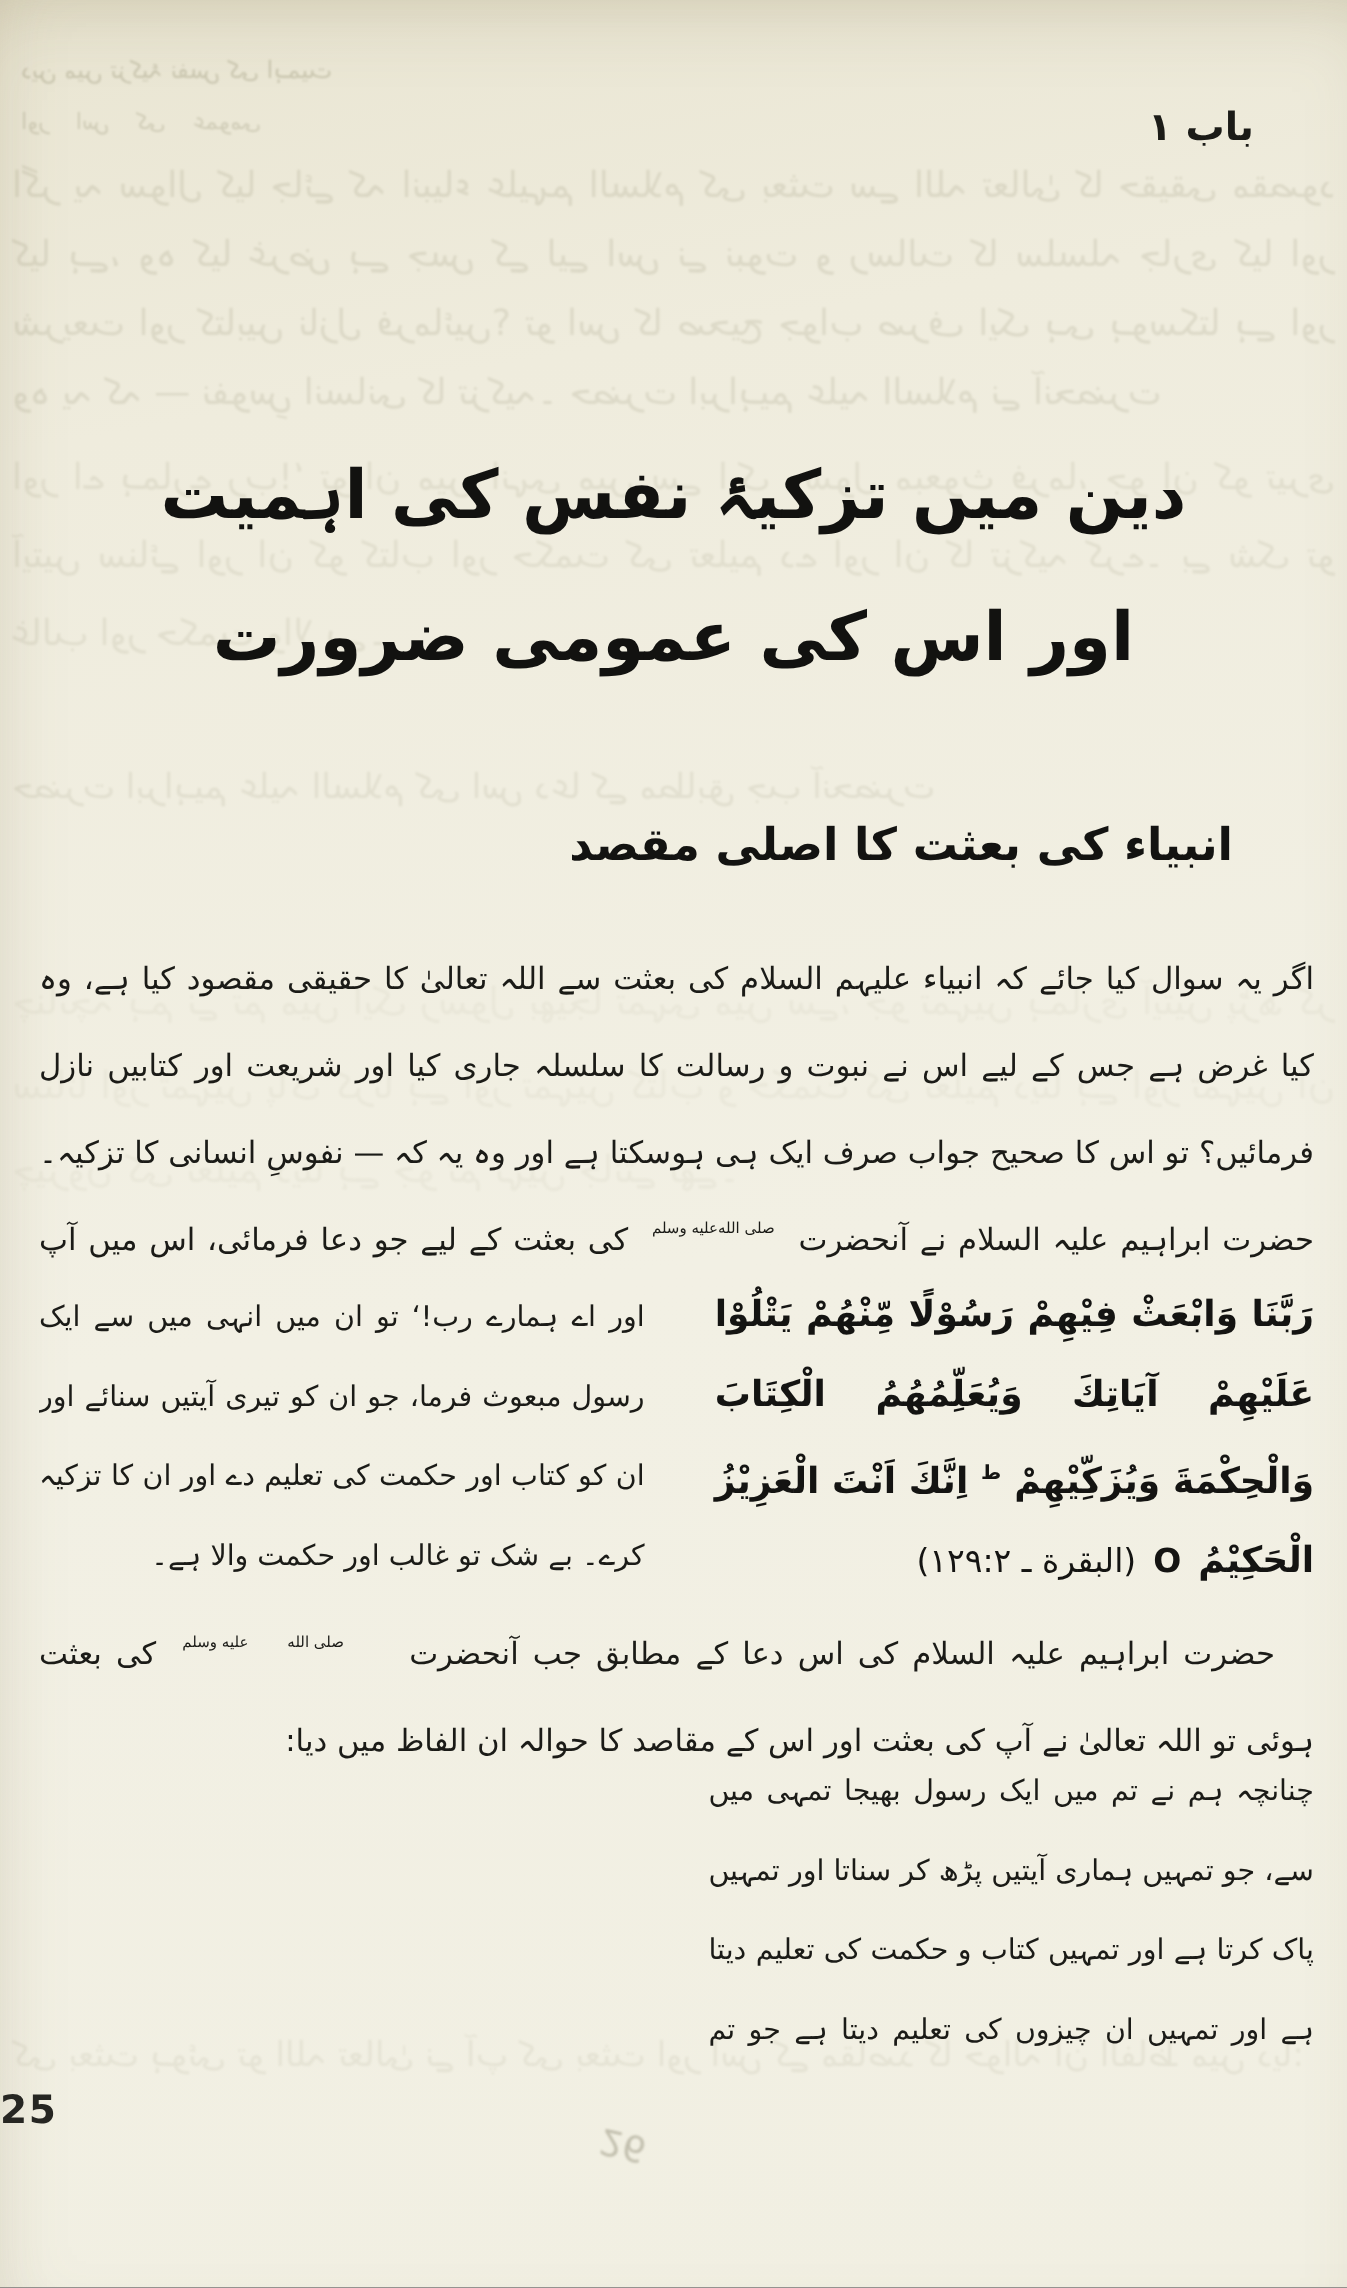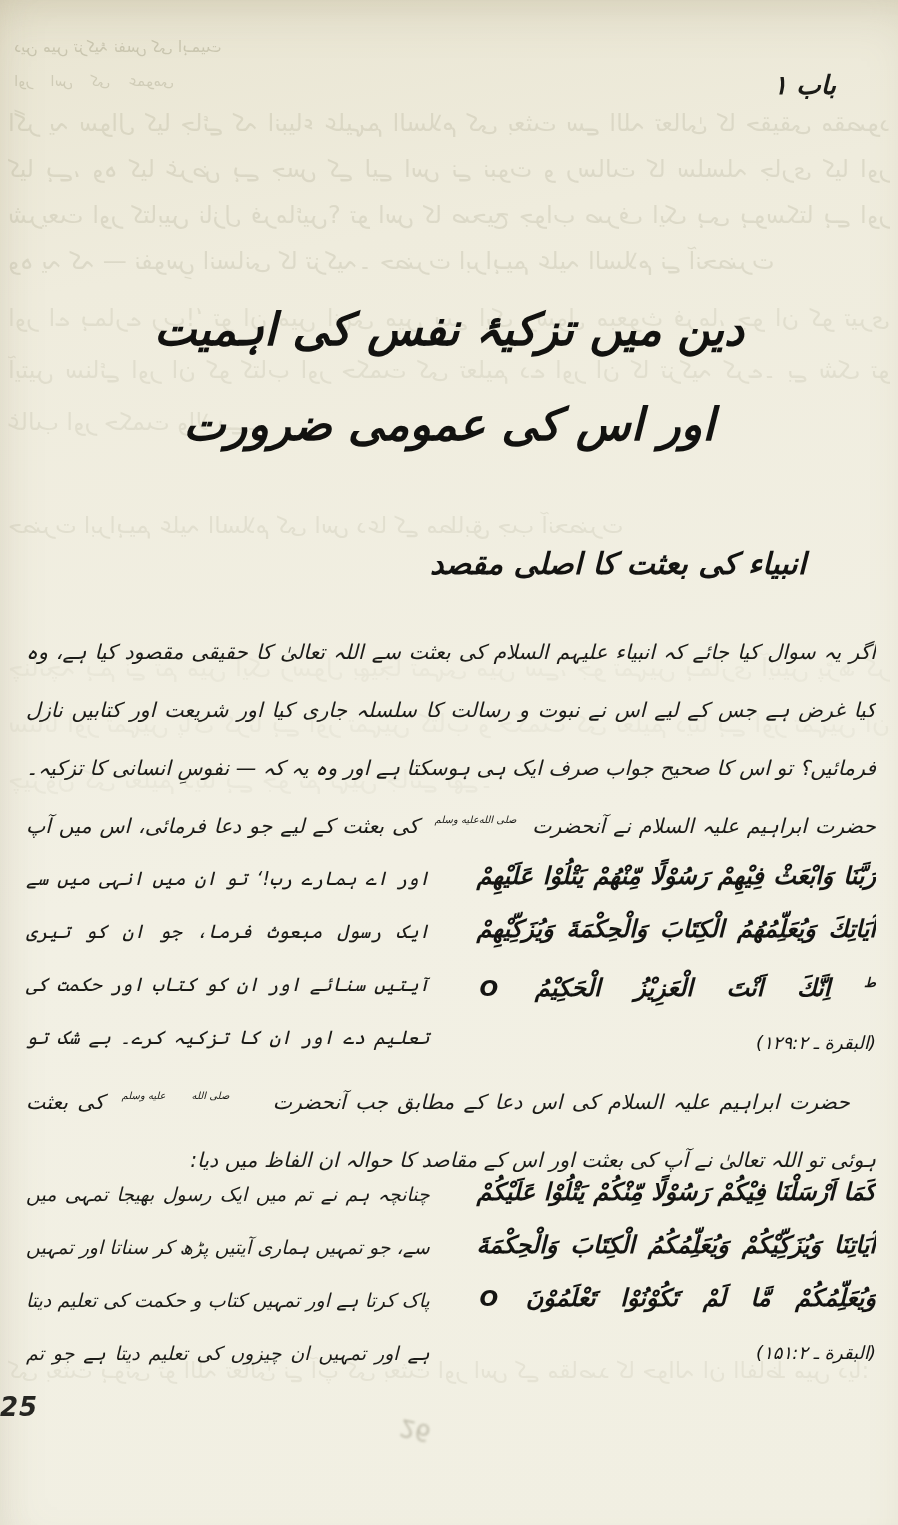--- a/index.html
+++ b/index.html
@@ -30,29 +30,29 @@
   .g6{top:640px;left:8px;right:8px;height:700px;font-size:25px;line-height:56px;opacity:.055;}
   .g7{top:1346px;left:8px;right:8px;height:172px;font-size:23px;line-height:48px;opacity:.09;}
   .gnum{
     position:absolute;z-index:0;top:1416px;left:400px;
     font-size:24px;color:#8a8670;opacity:.45;
     transform:rotate(193deg) scaleX(-1);
     filter:blur(.8px);pointer-events:none;
     font-family:"DejaVu Sans",sans-serif;
   }
   
-  .content{position:absolute;inset:0;z-index:1;font-style:italic;}
+  .content{position:absolute;inset:0;z-index:1;}
   .chapter-label{
     position:absolute;top:70px;right:62px;
     font-size:26px;font-weight:700;letter-spacing:1px;
   }
   .title-block{position:absolute;top:282px;left:0;right:0;text-align:center;}
   .title-line{font-size:45px;font-weight:700;line-height:95px;color:#121210;}
   .section-heading{
-    position:absolute;top:546px;right:92px;
+    position:absolute;top:546px;right:76px;
     font-size:30px;font-weight:700;color:#131311;text-align:right;
   }
   .body-para{
     position:absolute;right:22px;left:26px;
     font-size:20.5px;line-height:58px;
     text-align:justify;overflow:hidden;
   }
   .para-intro{top:602px;height:240px;}
   .para-middle{top:1052px;height:124px;text-indent:26px;}
   .verse-row{
@@ -64,21 +64,21 @@
   .col-arabic{
     width:47%;font-size:24px;font-weight:700;line-height:53px;
     text-align:justify;color:#141412;margin:0;
   }
   .col-trans{
     width:47.5%;font-size:19px;line-height:53px;
     text-align:justify;margin:0;padding-top:2px;
   }
   .pause-mark{font-size:13px;vertical-align:super;font-weight:700;}
   .verse-marker{font-weight:700;font-size:22px;padding:0 3px;}
-  .verse-ref{font-size:18px;font-weight:400;white-space:nowrap;}
+  .verse-ref{font-size:22px;font-weight:400;white-space:nowrap;}
   .honorific{
     display:inline-flex;flex-direction:row;align-items:center;
     font-size:10px;line-height:10px;font-weight:400;
     vertical-align:middle;margin:0 8px;transform:translateY(-7px);
   }
   .page-number{
     position:absolute;top:1392px;left:0;right:0;text-align:left;
     font-size:26px;font-weight:700;letter-spacing:1px;color:#262622;
     direction:ltr;
   }
@@ -119,20 +119,19 @@
       <p class="col-arabic"><span>رَبَّنَا وَابْعَثْ فِيْهِمْ رَسُوْلًا مِّنْهُمْ يَتْلُوْا عَلَيْهِمْ آيَاتِكَ وَيُعَلِّمُهُمُ الْكِتَابَ وَالْحِكْمَةَ وَيُزَكِّيْهِمْ</span> <span class="pause-mark">ط</span> <span>اِنَّكَ اَنْتَ الْعَزِيْزُ الْحَكِيْمُ</span> <span class="verse-marker">O</span> <span class="verse-ref">(البقرة ـ ۱۲۹:۲)</span></p>
       <p class="col-trans">اور اے ہمارے رب!‘ تو ان میں انہی میں سے ایک رسول مبعوث فرما، جو ان کو تیری آیتیں سنائے اور ان کو کتاب اور حکمت کی تعلیم دے اور ان کا تزکیہ کرے۔ بے شک تو غالب اور حکمت والا ہے۔</p>
     </div>
 
     <p class="body-para para-middle"><span>حضرت ابراہیم علیہ السلام کی اس دعا کے مطابق جب آنحضرت</span> <span class="honorific">
           <span>صلى الله</span>
           <span>عليه وسلم</span>
         </span> <span>کی بعثت ہوئی تو اللہ تعالیٰ نے آپ کی بعثت اور اس کے مقاصد کا حوالہ ان الفاظ میں دیا:</span></p>
 
     <div class="verse-row vr2">
-      <p class="col-arabic"><span>كَمَا اَرْسَلْنَا فِيْكُمْ رَسُوْلًا مِّنْكُمْ يَتْلُوْا عَلَيْكُمْ آيَاتِنَا وَيُزَكِّيْكُمْ وَيُعَلِّمُكُمُ الْكِتَابَ وَالْحِكْمَةَ وَيُعَلِّمُكُمْ مَّا لَمْ تَكُوْنُوْا تَعْلَمُوْنَ</span> <span class="verse-marker">O</span> <span class="verse-ref">(البقرة ـ ۱۵۱:۲)</span></p>
       <p class="col-trans">چنانچہ ہم نے تم میں ایک رسول بھیجا تمہی میں سے، جو تمہیں ہماری آیتیں پڑھ کر سناتا اور تمہیں پاک کرتا ہے اور تمہیں کتاب و حکمت کی تعلیم دیتا ہے اور تمہیں ان چیزوں کی تعلیم دیتا ہے جو تم نہیں جانتے تھے۔</p>
     </div>
 
     <div class="page-number">25</div>
 
   </div>
 </div>
 
 </body></html>

